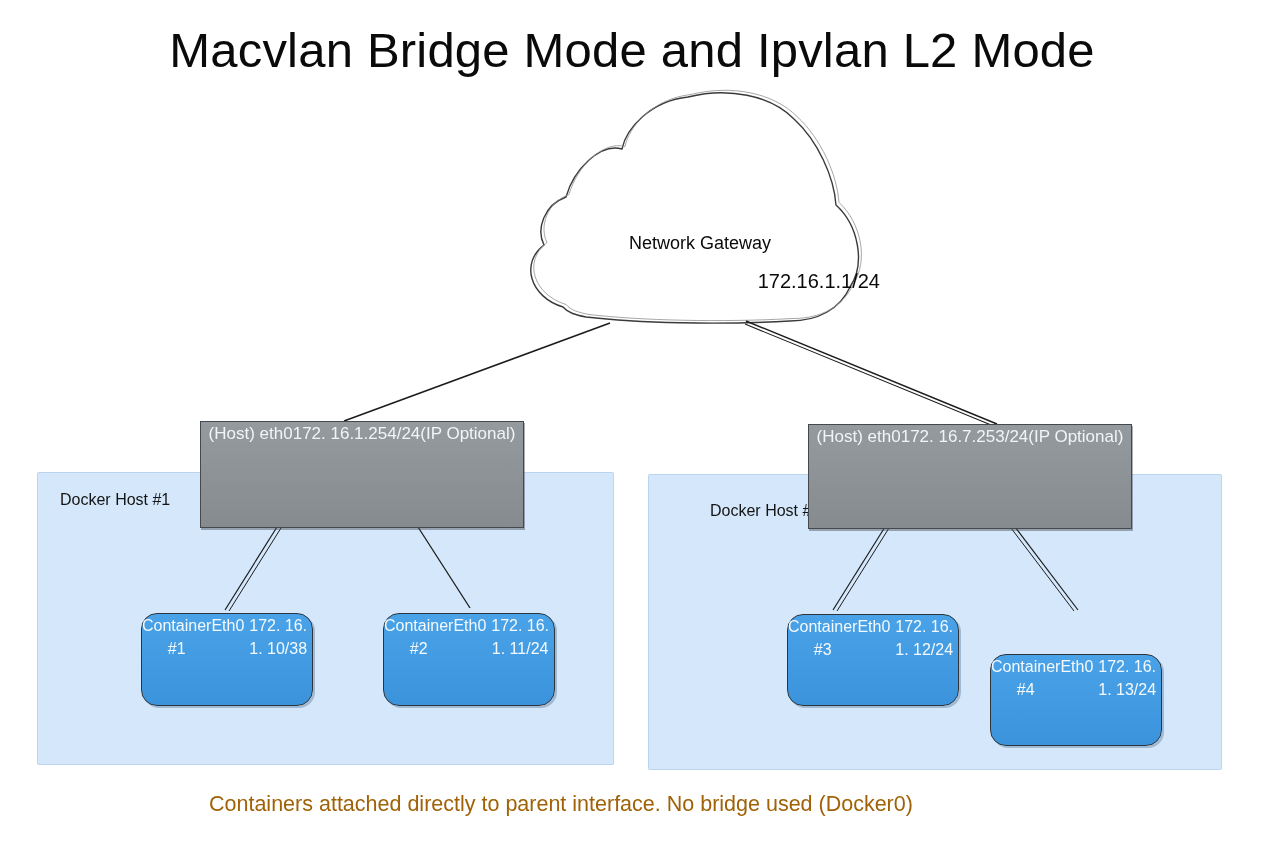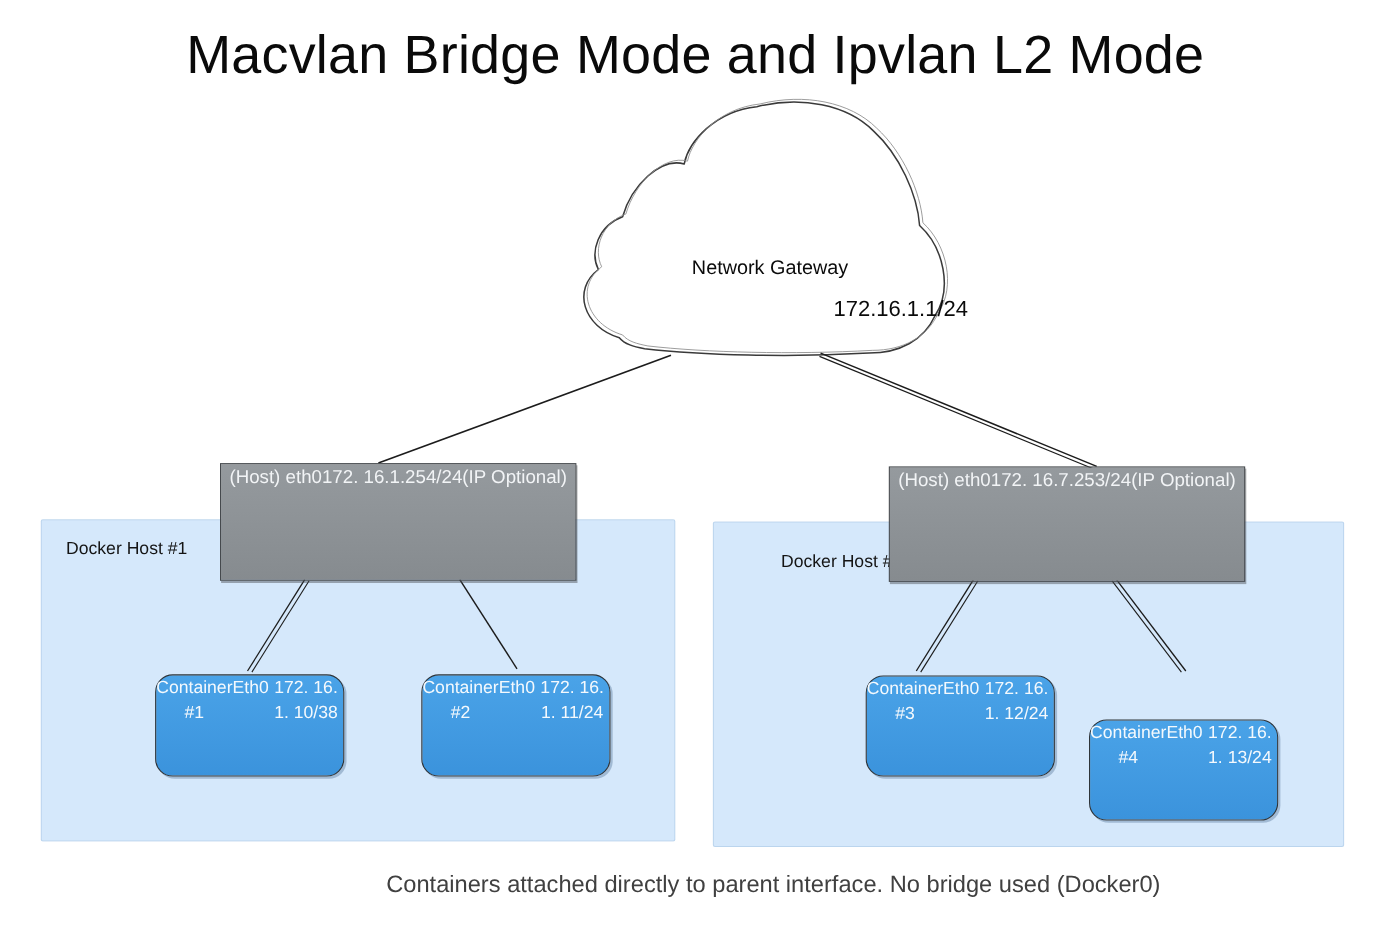--- a/index.html
+++ b/index.html
@@ -44,22 +44,22 @@
     box-shadow:2px 2px 0 rgba(30,70,110,0.28);
     color:#f4f9fd;text-align:center;font-size:16px;line-height:23px;
     display:flex;flex-direction:row;justify-content:center;
     z-index:3;
   }
   #container-1{left:141px;top:613px;width:170px;height:91px;}
   #container-2{left:383px;top:613px;width:170px;height:91px;}
   #container-3{left:747px;top:614px;width:170px;height:90px;margin-left:40px;}
   #container-4{left:990px;top:640px;width:170px;height:90px;margin-top:14px;}
   #caption{
-    left:209px;top:792px;width:846px;text-align:right;
-    font-size:21.5px;color:#404040;
+    left:209px;top:792px;width:846px;text-align:left;
+    font-size:21.5px;color:#a16207;
   }
 </style>
 </head>
 <body>
 
 <div id="canvas">
 
   <div id="title" class="abs">Macvlan Bridge Mode and Ipvlan L2 Mode</div>
 
   <svg id="cloud-svg" class="abs" width="364" height="252" viewBox="0 0 364 252">

